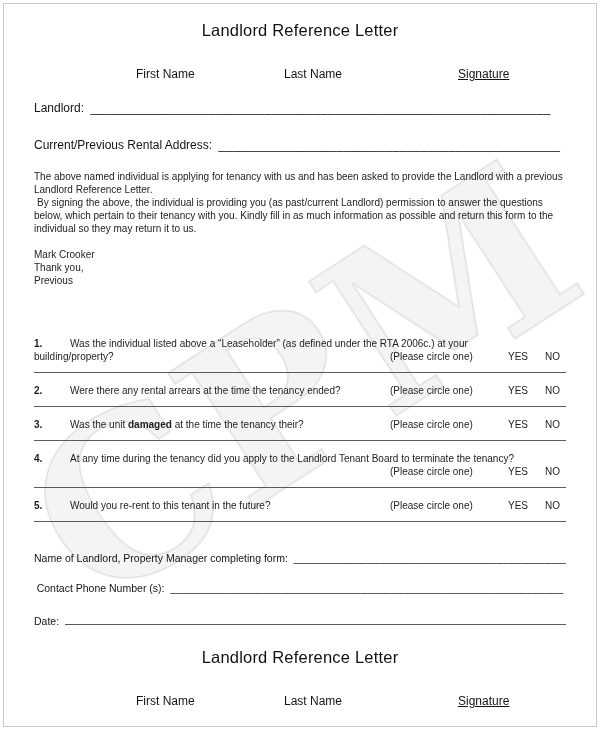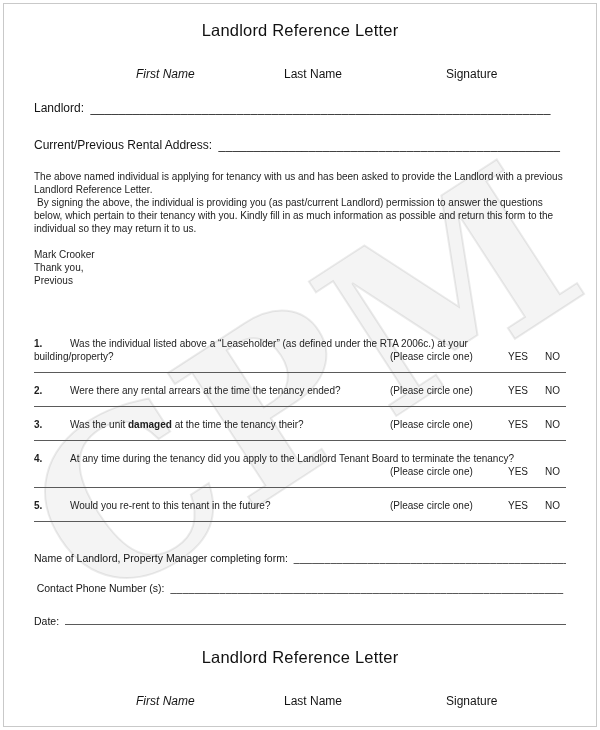--- a/index.html
+++ b/index.html
@@ -23,23 +23,23 @@
     -webkit-text-stroke:2px rgba(0,0,0,0.08);
     transform:rotate(-33deg);
     z-index:0; pointer-events:none; white-space:nowrap;
   }
   .content { position:relative; z-index:1; }
   .title {
     margin-top:17px; text-align:center;
     font-size:16.5px; font-weight:400; color:#111; letter-spacing:0.2px;
   }
   .cols { position:relative; height:15px; margin-top:27px; font-size:12px; color:#141414; }
-  .cols .c1 { position:absolute; left:102px;font-style:italic; }
+  .cols .c1 { position:absolute; left:102px; }
   .cols .c2 { position:absolute; left:250px; }
-  .cols .c3 { position:absolute; left:412px; }
+  .cols .c3 { position:absolute; left:424px; text-decoration:underline; }
   .fieldline {
     margin-top:19px; font-size:12px; white-space:nowrap;
     overflow:hidden; height:17px; color:#141414;
   }
   .fieldline.addr { margin-top:20px; }
   .fieldline .fill { margin-left:3px; letter-spacing:0.3px; }
   .fieldline.small { font-size:10.5px; height:15px; }
   .fieldline.small.landlord { margin-top:30px; }
   .fieldline.small.phone { margin-top:15px;text-align:center; }
   .para { margin-top:15px; font-size:10px; line-height:13px; color:#232323; }

